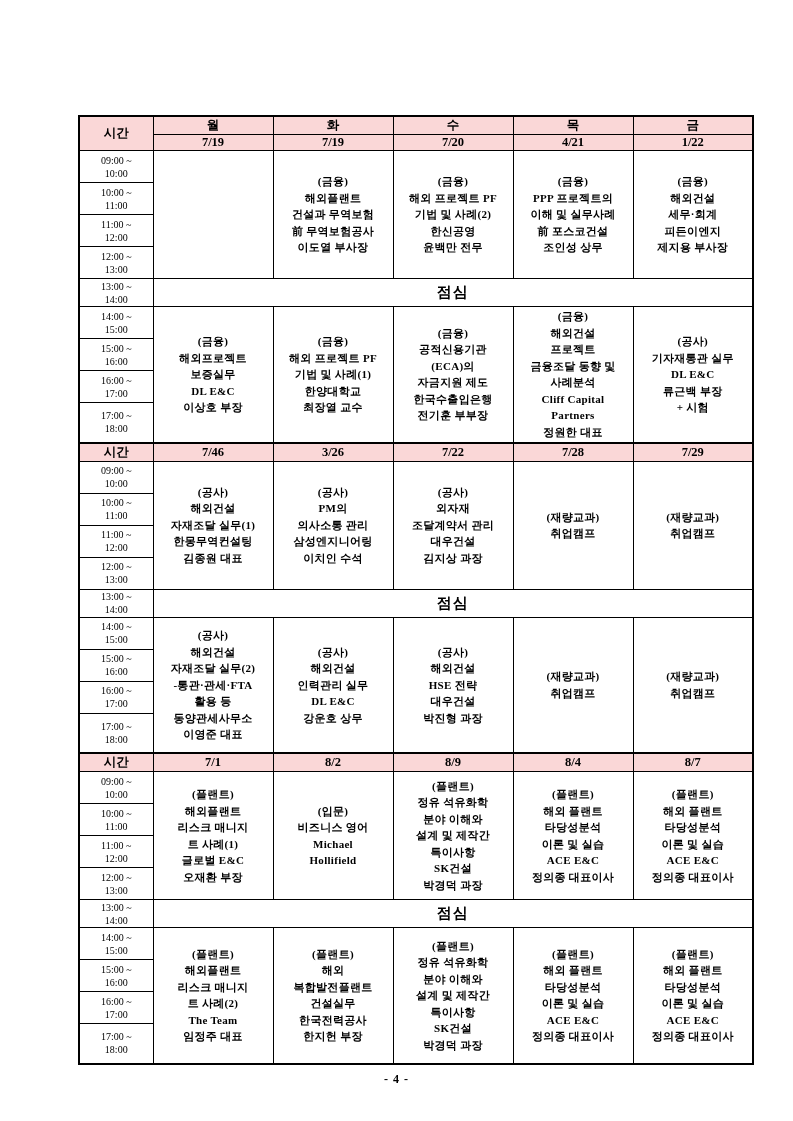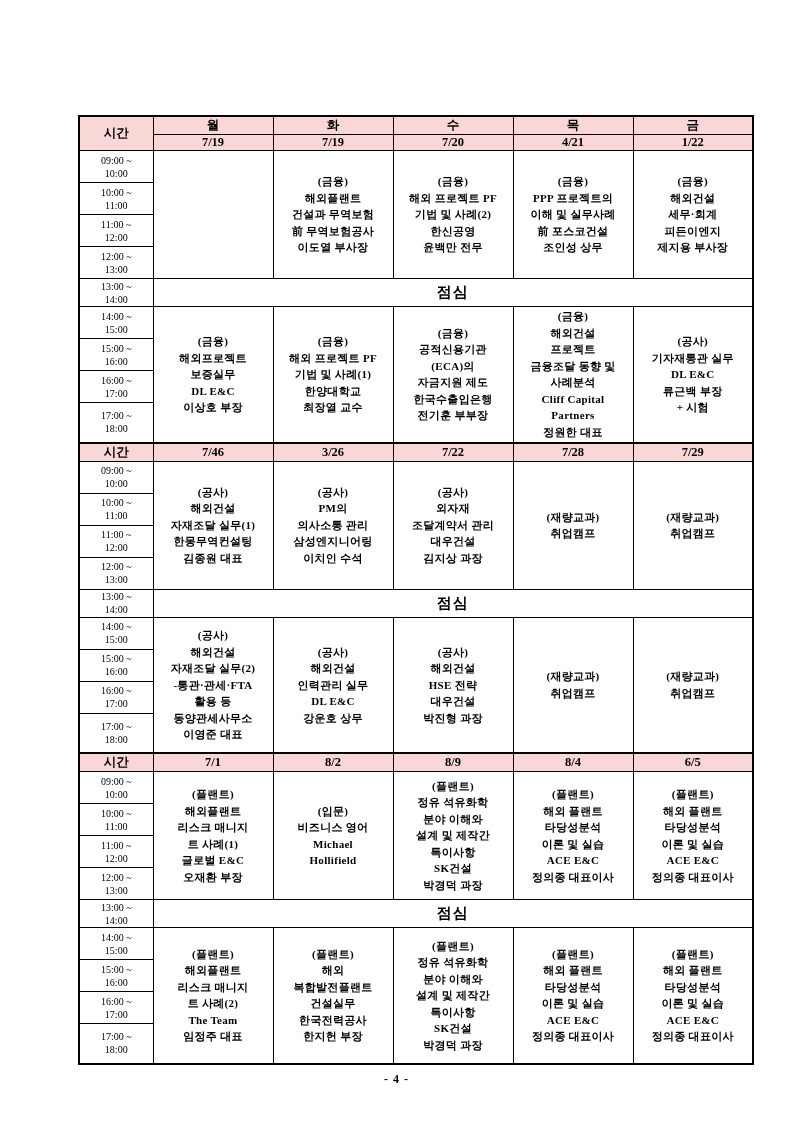--- a/index.html
+++ b/index.html
@@ -243,21 +243,21 @@
           <td class="time">17:00 ~
 18:00</td>
         </tr>
 
     <tr class="r-h2 wkhdr">
       <td class="hdr hdrtime">시간</td>
       <td class="hdr date">7/1</td>
       <td class="hdr date">8/2</td>
       <td class="hdr date">8/9</td>
       <td class="hdr date">8/4</td>
-      <td class="hdr date">6/5</td>
+      <td class="hdr date">8/7</td>
     </tr>
     <tr class="r-t">
       <td class="time">09:00 ~
 10:00</td>
       <td class="cell" rowspan="4">(플랜트)
 해외플랜트
 리스크 매니지
 트 사례(1)
 글로벌 E&amp;C
 오재환 부장</td>

